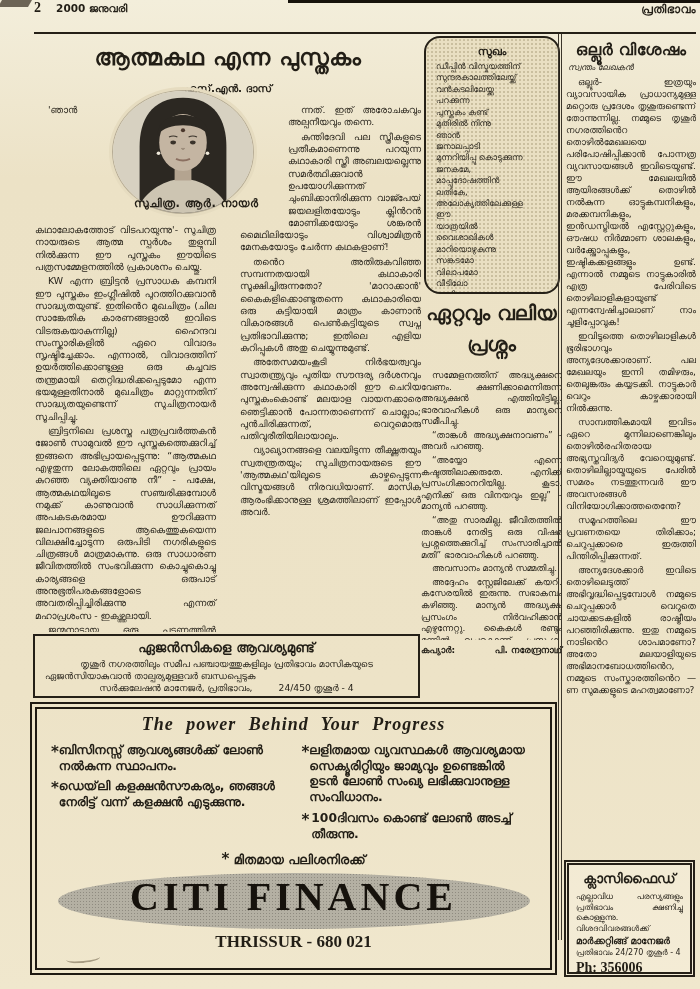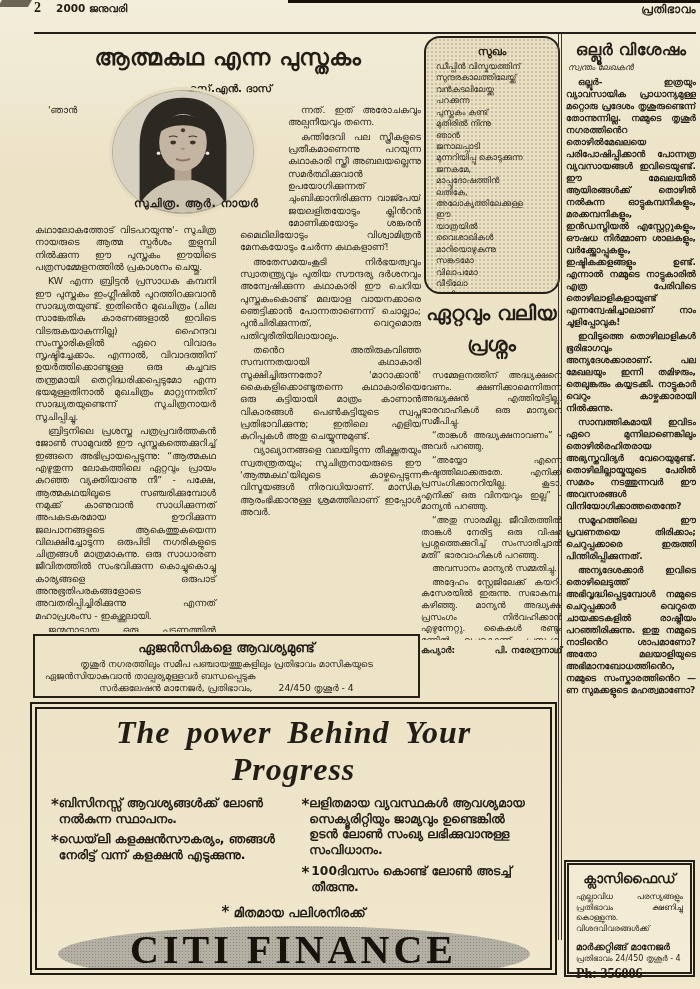--- a/index.html
+++ b/index.html
@@ -53,46 +53,46 @@
 
   
   .vrule { position:absolute; left:558px; top:34px; width:4px; height:906px;
            border-left:1px solid #3b352a; border-right:1px solid #3b352a; }
 
   
   .ollur { position:absolute; left:566px; top:40px; width:130px; }
   .ollur-h { font-size:16px; font-weight:bold; text-align:center; letter-spacing:.3px; }
   .ollur-by { font-size:8.4px; font-style:italic; margin:3px 0 3px 2px; }
   .ollur-body { font-size:9.1px; line-height:1.32; text-align:justify; height:768px; overflow:hidden; }
-  .ollur-body p { text-indent:12px; margin-bottom:2px;font-weight:bold; }
+  .ollur-body p { text-indent:12px; margin-bottom:2px; }
 
   
   .classified { position:absolute; left:564px; top:860px; width:131px; height:117px;
                 border:5px double #252017; padding:5px 7px; background:rgba(255,252,240,.25); }
   .cl-title { font-weight:bold; font-size:13.5px; text-align:center; margin-bottom:4px; }
   .cl-body { font-size:8.1px; line-height:1.3; text-align:justify; }
-  .cl-mgr { font-weight:bold; font-size:9.5px; margin-top:8px; }
+  .cl-mgr { font-weight:bold; font-size:9.5px; margin-top:2px; }
   .cl-addr { font-size:8px; margin-top:1px; }
   .cl-ph { font-family:"Liberation Serif",serif; font-weight:bold; font-size:14px; margin-top:2px; }
 
   
   .agency { position:absolute; left:33px; top:634px; width:387px; height:64px;
             border:2px solid #252017; padding:3px 10px 2px; }
   .ag-title { text-align:center; font-weight:bold; font-size:13.5px; }
   .ag-l1 { font-size:9.2px; text-align:center; margin-top:2px; }
   .ag-l2 { font-size:9.2px; }
   .ag-l3 { font-size:9.2px; text-align:center; }
   .gap { display:inline-block; width:26px; }
 
   
   .citi-outer { position:absolute; left:30px; top:702px; width:527px; height:273px;
                 border:2px solid #1f1a12; padding:3px; }
   .citi-inner { border:2px solid #1f1a12; width:100%; height:100%; padding:5px 14px 4px; overflow:hidden; }
   .tagline { font-family:"Liberation Serif",serif; font-style:italic; font-weight:bold;
-             font-size:32px; text-align:center; word-spacing:7px; letter-spacing:1px; }
+             font-size:18px; text-align:center; word-spacing:7px; letter-spacing:1px; }
   .bullets { display:flex; gap:16px; margin-top:8px; }
   .bullets .bcol { flex:1; }
   .bullet { display:flex; font-size:12.3px; font-weight:600; line-height:1.28; margin-bottom:5px; }
   .bullet .star { width:11px; font-size:15px; line-height:1; padding-top:2px; }
   .center-bullet { text-align:center; font-size:12.8px; font-weight:600; margin:3px 0 5px; }
   .center-bullet .star { font-size:15px; }
   .citi-ellipse { width:472px; height:56px; margin:0 auto 3px; border-radius:50%;
                   background-color:#b4b0a3;
                   background-image:radial-gradient(#8f8b80 0.8px, rgba(0,0,0,0) 0.9px);
                   background-size:3px 3px;
@@ -130,22 +130,22 @@
           <p>KW എന്ന ബ്രിട്ടൻ പ്രസാധക കമ്പനി ഈ പുസ്തകം ഇംഗ്ലീഷിൽ പുറത്തിറക്കുവാൻ സാദ്ധ്യതയുണ്ട്. ഇതിൻെറ മുഖചിത്രം (ചില സാങ്കേതിക കാരണങ്ങളാൽ ഇവിടെ വിടരുകയാകുന്നില്ല) ഹൈന്ദവ സംസ്കാരികളിൽ ഏറെ വിവാദം സൃഷ്ടിച്ചേക്കാം. എന്നാൽ, വിവാദത്തിന് ഉയർത്തിക്കൊണ്ടുള്ള ഒരു കച്ചവട തന്ത്രമായി തെറ്റിദ്ധരിക്കപ്പെടുമോ എന്ന ഭയമുള്ളതിനാൽ മുഖചിത്രം മാറ്റുന്നതിന് സാദ്ധ്യതയുണ്ടെന്ന് സുചിത്രനായർ സൂചിപ്പിച്ചു.</p>
           <p>ബ്രിട്ടനിലെ പ്രശസ്ത പത്രപ്രവർത്തകൻ ജോൺ സാമുവൽ ഈ പുസ്തകത്തെക്കുറിച്ച് ഇങ്ങനെ അഭിപ്രായപ്പെടുന്നു: “ആത്മകഥ എഴുതുന്ന ലോകത്തിലെ ഏറ്റവും പ്രായം കുറഞ്ഞ വ്യക്തിയാണു നീ” - പക്ഷേ, ആത്മകഥയിലൂടെ സഞ്ചരിക്കുമ്പോൾ നമുക്ക് കാണുവാൻ സാധിക്കുന്നത് അപകടകരമായ ഊറിക്കുന്ന ജലപാനങ്ങളുടെ ആകെത്തുകയെന്ന വിലക്ഷിച്ചോടുന്ന ഒരുപിടി നഗരികളുടെ ചിത്രങ്ങൾ മാത്രമാകുന്നു. ഒരു സാധാരണ ജീവിതത്തിൽ സംഭവിക്കുന്ന കൊച്ചുകൊച്ചു കാര്യങ്ങളെ ഒരുപാട് അനുഭൂതിപരകങ്ങളോടെ അവതരിപ്പിച്ചിരിക്കുന്നു എന്നത് മഹാപ്രശംസ - ഇകഴ്ത്തലായി.</p>
           <p>ജന്മനാടായ ഒരു പട്ടണത്തിൽ പതിവുപോലെ എത്തിയ കഥാകാരി തൻെറ ബാല്യകാല സുഹൃത്തുക്കളെയും അദ്ധ്യാപകരെയും ഓർമ്മിക്കുന്നുണ്ട്. നാട്ടുകാരുടെ സ്നേഹവായ്പുകൾക്കു മുമ്പിൽ അവർ വീർപ്പുമുട്ടുകയാണെന്നും പുസ്തകം സാക്ഷ്യപ്പെടുത്തുന്നു.</p>
         </div>
     </div>
     <div class="col">
       <div class="spacer-l"></div>
       <div>
           <p>ന്നത്. ഇത് അരോചകവും അല്പനീയവും തന്നെ.</p>
           <p>കുന്തിദേവി പല സ്ത്രീകളുടെ പ്രതീകമാണെന്നു പറയുന്ന കഥാകാരി സ്ത്രീ അബലയല്ലെന്നു സമർത്ഥിക്കുവാൻ ഉപയോഗിക്കുന്നത് ചുംബിക്കാനിരിക്കുന്ന വാജ്പേയ് ജയലളിതയോടും ക്ലിൻറൻ മോണിക്കയോടും ശങ്കരൻ മൈഥിലിയോടും വിശ്വാമിത്രൻ മേനകയോടും ചേർന്ന കഥകളാണ്!</p>
+          <p>തൻെറ അതിരുകവിഞ്ഞ സമ്പന്നതയായി കഥാകാരി സൂക്ഷിച്ചിരുന്നതോ? 'മാറാക്കാൻ' കൈകളിക്കൊണ്ടുതന്നെ കഥാകാരിയെ ഒരു കുട്ടിയായി മാത്രം കാണാൻ വികാരങ്ങൾ പെൺകുട്ടിയുടെ സ്വപ്ന പ്രതിഭാവിക്കുന്നു; ഇതിലെ എളിയ കുറിപ്പുകൾ അതു ചെയ്യുന്നുമുണ്ട്.</p>
           <p>അതേസമയംകൂടി നിർഭയത്വവും സ്വാതന്ത്ര്യവും പുതിയ സൗന്ദര്യ ദർശനവും അന്വേഷിക്കുന്ന കഥാകാരി ഈ ചെറിയ പുസ്തകംകൊണ്ട് മലയാള വായനക്കാരെ ഞെട്ടിക്കാൻ പോന്നതാണെന്ന് ചൊല്ലാം; പുൻചിരിക്കുന്നത്, വെറുമൊരു പതിവുരീതിയിലായാലും.</p>
-          <p>തൻെറ അതിരുകവിഞ്ഞ സമ്പന്നതയായി കഥാകാരി സൂക്ഷിച്ചിരുന്നതോ? 'മാറാക്കാൻ' കൈകളിക്കൊണ്ടുതന്നെ കഥാകാരിയെ ഒരു കുട്ടിയായി മാത്രം കാണാൻ വികാരങ്ങൾ പെൺകുട്ടിയുടെ സ്വപ്ന പ്രതിഭാവിക്കുന്നു; ഇതിലെ എളിയ കുറിപ്പുകൾ അതു ചെയ്യുന്നുമുണ്ട്.</p>
           <p>വ്യാഖ്യാനങ്ങളെ വലയിടുന്ന തീക്ഷ്ണതയും സ്വതന്ത്രതയും; സുചിത്രനായരുടെ ഈ 'ആത്മകഥ'യിലൂടെ കാഴ്ചപ്പെടുന്ന വിസ്മയങ്ങൾ നിരവധിയാണ്. മാസിക ആരംഭിക്കാനുള്ള ശ്രമത്തിലാണ് ഇപ്പോൾ അവർ.</p>
         </div>
     </div>
   </div>
 
   <div class="photo">
     <svg viewBox="0 0 100 90" preserveAspectRatio="none">
       <rect width="100" height="90" fill="#d7d1c1"></rect>
       <path d="M50 5 C27 5 19 22 19 41 L19 80 C19 86 30 90 38 90 L62 90 C70 90 81 86 81 80 L81 41 C81 22 73 5 50 5 Z" fill="#2c2822"></path>
       <path d="M16 90 C23 72 39 65 50 65 C61 65 77 72 84 90 Z" fill="#cdc5b2"></path>
@@ -271,17 +271,17 @@
         <div>THRISSUR - 680 021</div>
 
       </div>
     </div>
   </div>
 
   <div class="classified">
     <div class="cl-title">ക്ലാസിഫൈഡ്</div>
     <div class="cl-body">എല്ലാവിധ പരസ്യങ്ങളും പ്രതിഭാവം ക്ഷണിച്ചു കൊള്ളുന്നു. വിശദവിവരങ്ങൾക്ക്</div>
     <div class="cl-mgr">മാർക്കറ്റിങ്ങ് മാനേജർ</div>
-    <div class="cl-addr">പ്രതിഭാവം 24/450 തൃശൂർ - 4</div>
+    <div class="cl-addr">പ്രതിഭാവം 24/270 തൃശൂർ - 4</div>
     <div class="cl-ph">Ph: 356006</div>
   </div>
 
 </div>
 
 </body></html>

